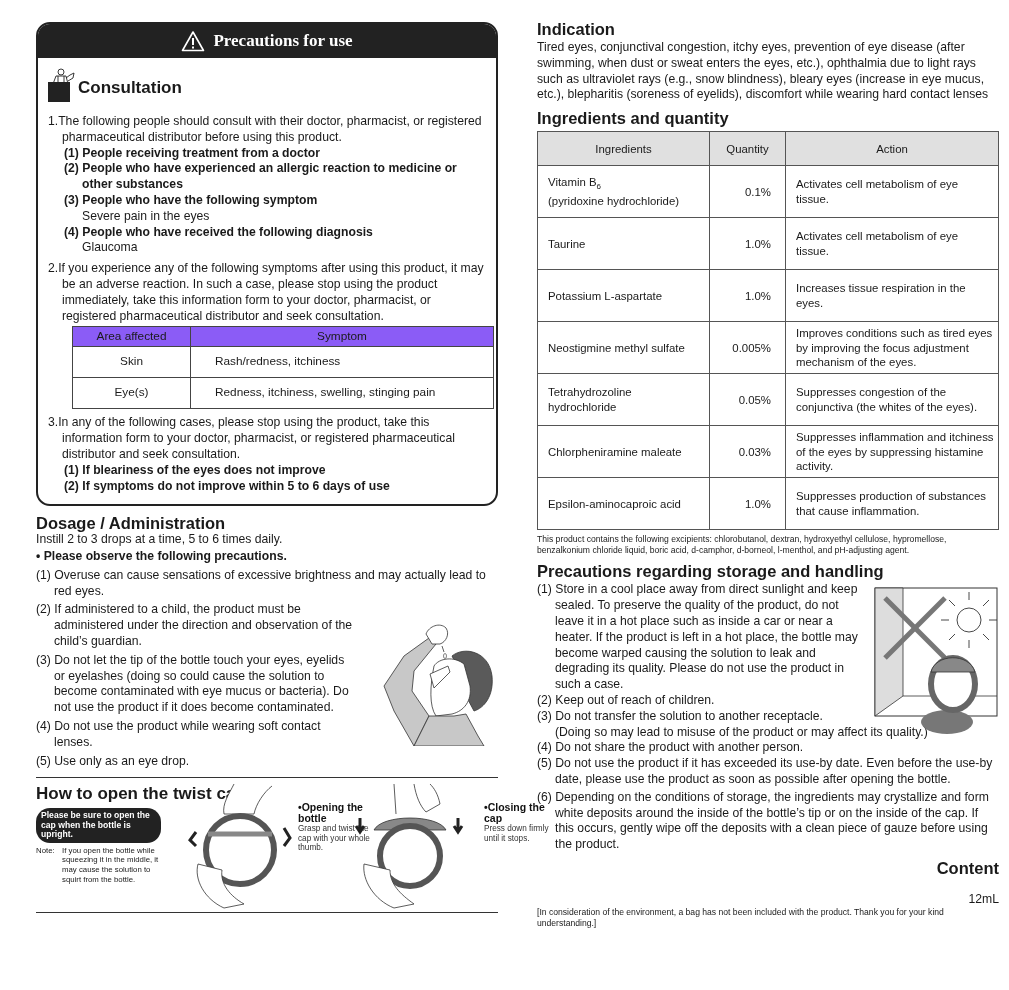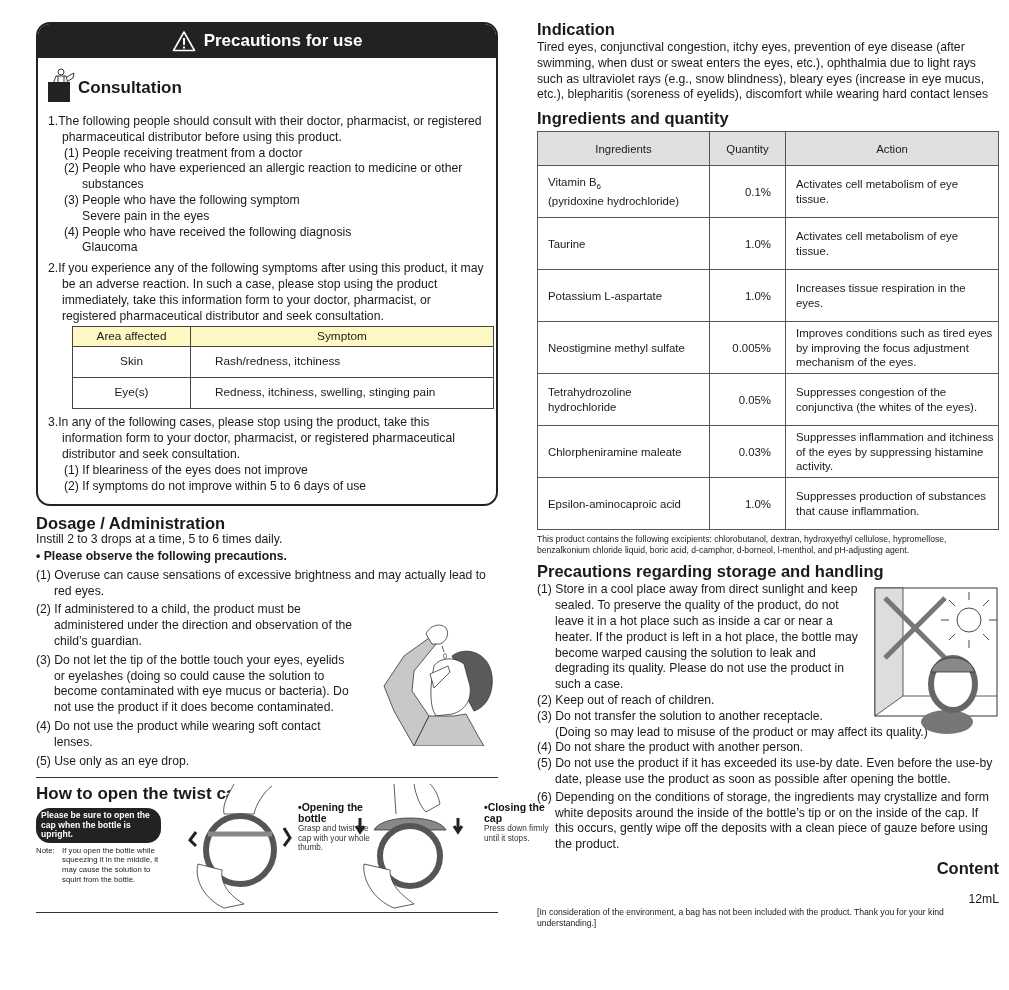--- a/index.html
+++ b/index.html
@@ -2,33 +2,33 @@
 <html><head>
 <meta charset="utf-8">
 <style>
   * { box-sizing: border-box; margin: 0; padding: 0; }
   body { width: 1009px; height: 990px; background: #ffffff; font-family: "Liberation Sans", sans-serif; color: #1a1a1a; position: relative; overflow: hidden; }
   .col-left { position: absolute; left: 36px; top: 22px; width: 462px; }
   .col-right { position: absolute; left: 537px; top: 20px; width: 462px; }
 
   
   .prec-box { border: 2px solid #222; border-radius: 14px; overflow: hidden; }
-  .prec-header { background: #222; color: #fff; height: 34px; display: flex; align-items: center; justify-content: center; gap: 8px; font-size: 17px; font-weight: bold; }
+  .prec-header { background: #222; color: #fff; height: 34px; display: flex; align-items: center; justify-content: center; gap: 8px; font-size: 17px; font-weight: bold; font-family: Liberation Serif, serif; }
   .prec-header svg { display: block; }
   .prec-body { padding: 8px 10px 10px 10px; font-size: 12.2px; line-height: 15.8px; }
   .consult-head { display: flex; align-items: flex-end; gap: 8px; margin-bottom: 12px; height: 36px; }
   .consult-icon { width: 22px; height: 34px; position: relative; }
   .consult-icon .blk { position: absolute; left: 0; bottom: 0; width: 22px; height: 20px; background: #222; }
   .consult-icon svg { position: absolute; left: 0; top: 0; }
   .consult-title { font-size: 17px; font-weight: bold; padding-bottom: 6px; text-align: center; }
   .num-item { padding-left: 14px; text-indent: -14px; margin-top: 3px; }
-  .sub-item { padding-left: 34px; text-indent: -18px; }
+  .sub-item { padding-left: 34px; text-indent: -18px; font-weight: bold; }
   .sub-cont { padding-left: 34px; }
   .sym-table { border-collapse: collapse; margin: 2px 0 6px 24px; width: 422px; font-size: 11.8px; }
-  .sym-table th { background: #fef9c3; font-weight: normal; border: 1px solid #444; height: 20px; }
+  .sym-table th { background: #8b5cf6; font-weight: normal; border: 1px solid #444; height: 20px; }
   .sym-table td { border: 1px solid #444; height: 31px; }
   .sym-table td.area { text-align: center; width: 118px; }
   .sym-table td.symp { padding-left: 24px; }
 
   h2 { font-size: 16.5px; font-weight: bold; }
   .dosage { margin-top: 10px; font-size: 12.2px; line-height: 15.8px; position: relative; }
   .dosage .bold-line { font-weight: bold; margin-top: 1px; }
   .dos-item { padding-left: 18px; text-indent: -18px; margin-top: 3px; }
   .dos-item.narrow { width: 320px; }
   .man-illus { position: absolute; right: 4px; top: 100px; }

